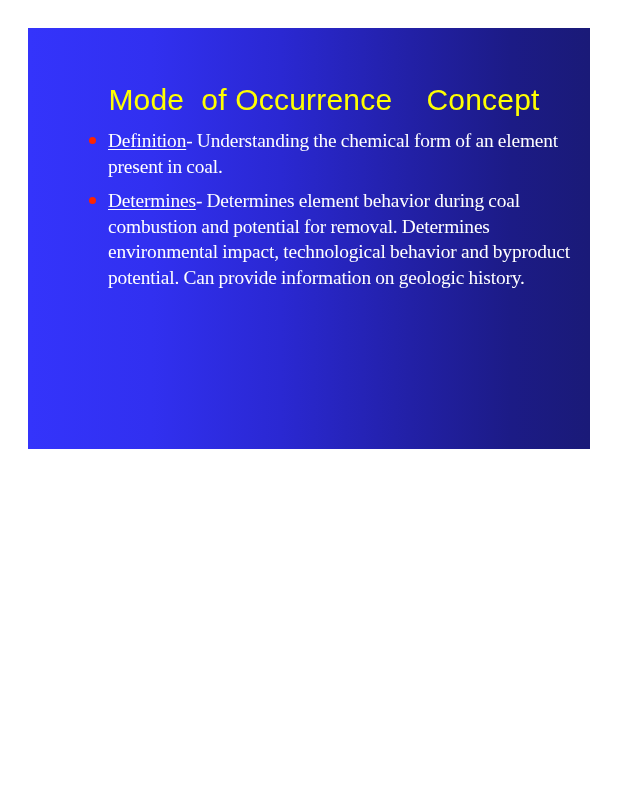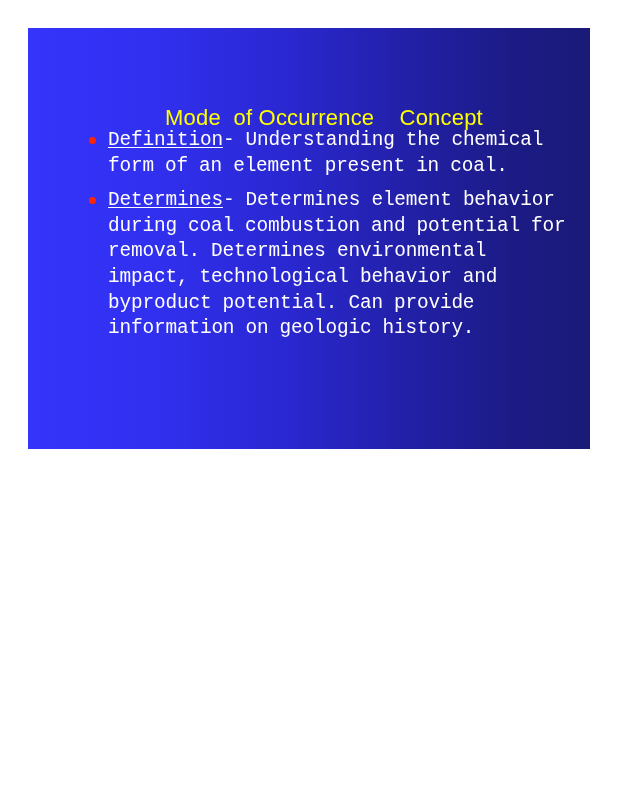--- a/index.html
+++ b/index.html
@@ -30,25 +30,25 @@
     top: 28px;
     width: 562px;
     height: 421px;
     background: linear-gradient(to right, #3434fb 0%, #3130f0 22%, #2a28d2 45%, #2220a6 68%, #1c1b86 86%, #1a1a78 100%);
     overflow: hidden;
   }
 
   #slide-title {
     position: absolute;
     left: 76px;
-    top: 76px;
+    top: 58px;
     width: 440px;
     color: #ffff00;
     font-family: "Liberation Sans", sans-serif;
-    font-size: 22px;
+    font-size: 30px;
     font-weight: 400;
     letter-spacing: 0.2px;
     white-space: pre;
     text-align: center;
     line-height: 28px;
   }
 
   #body-block {
     position: absolute;
     left: 36px;
@@ -67,21 +67,21 @@
     left: 25px;
     top: 9px;
     width: 7px;
     height: 7px;
     border-radius: 50%;
     background: #fd2400;
   }
 
   .bullet-text {
     color: #ffffff;
-    font-family: Liberation Mono, monospace;
+    font-family: Liberation Serif, serif;
     font-size: 19.4px;
     font-weight: 400;
     line-height: 25.6px;
     letter-spacing: -0.15px;
     word-spacing: -0.4px;
   }
 
   .term {
     text-decoration: underline;
     text-underline-offset: 2px;

